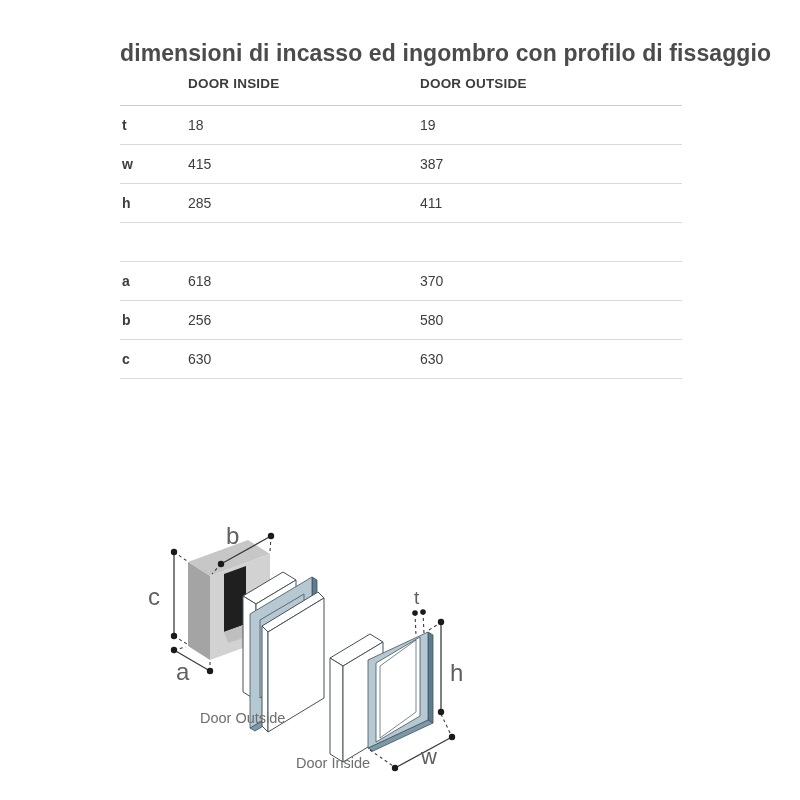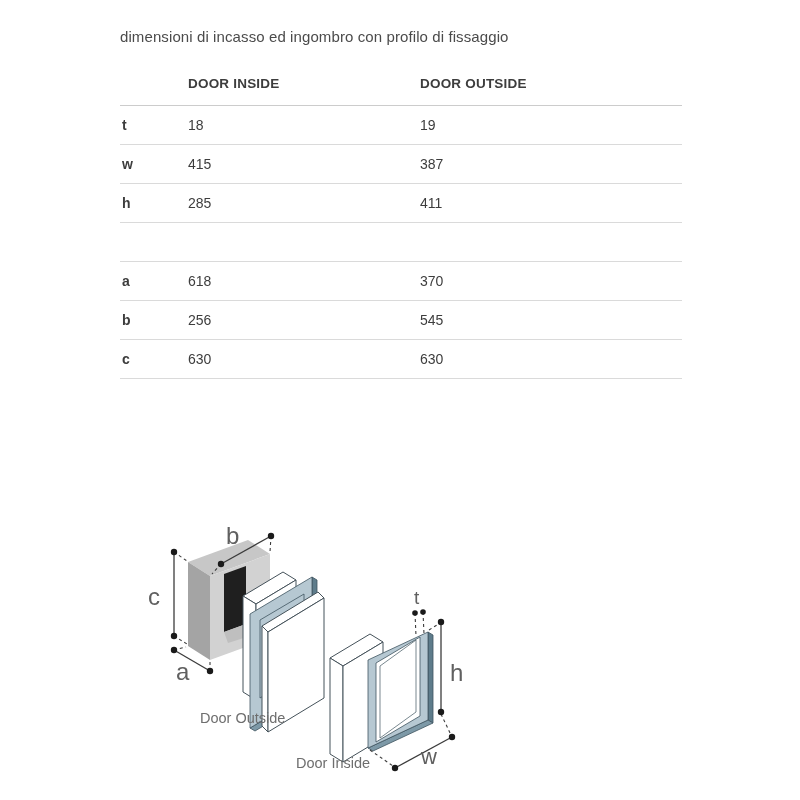--- a/index.html
+++ b/index.html
@@ -8,23 +8,23 @@
     position: relative;
     width: 800px;
     height: 800px;
     background: #ffffff;
     font-family: "Liberation Sans", sans-serif;
     overflow: hidden;
   }
   .page-title {
     position: absolute;
     left: 120px;
-    top: 28px;
-    font-size: 15px;
-    font-weight: 400;
+    top: 40px;
+    font-size: 23px;
+    font-weight: 700;
     color: #4b4b4b;
     letter-spacing: 0.1px;
   }
   table.spec-table {
     position: absolute;
     left: 120px;
     top: 62px;
     width: 562px;
     border-collapse: collapse;
     table-layout: fixed;
@@ -113,21 +113,21 @@
         <td></td>
       </tr>
       <tr>
         <td class="row-label">a</td>
         <td>618</td>
         <td>370</td>
       </tr>
       <tr>
         <td class="row-label">b</td>
         <td>256</td>
-        <td>545</td>
+        <td>580</td>
       </tr>
       <tr>
         <td class="row-label">c</td>
         <td>630</td>
         <td>630</td>
       </tr>
     </tbody>
   </table>
 
   <svg class="diagram" width="352" height="286" viewBox="0 0 352 286">

